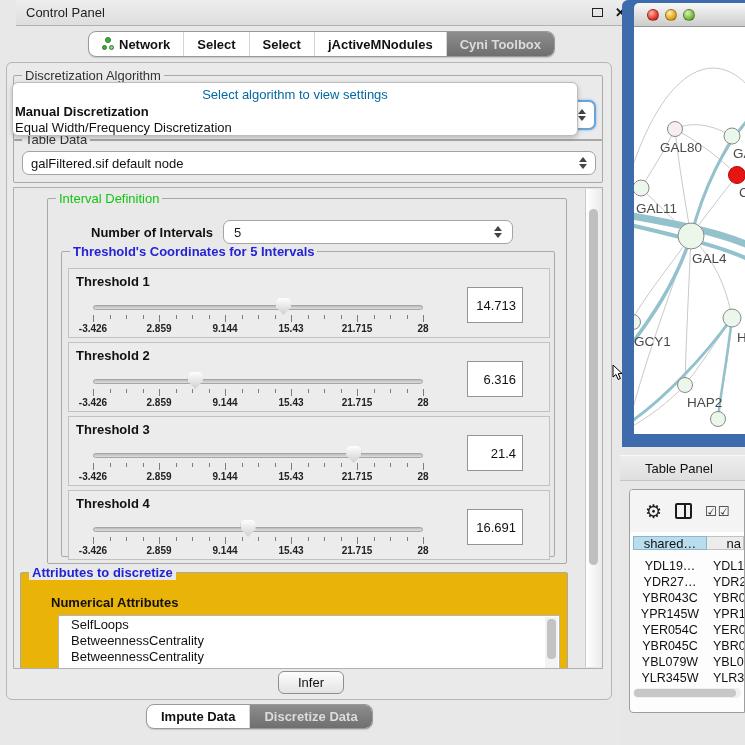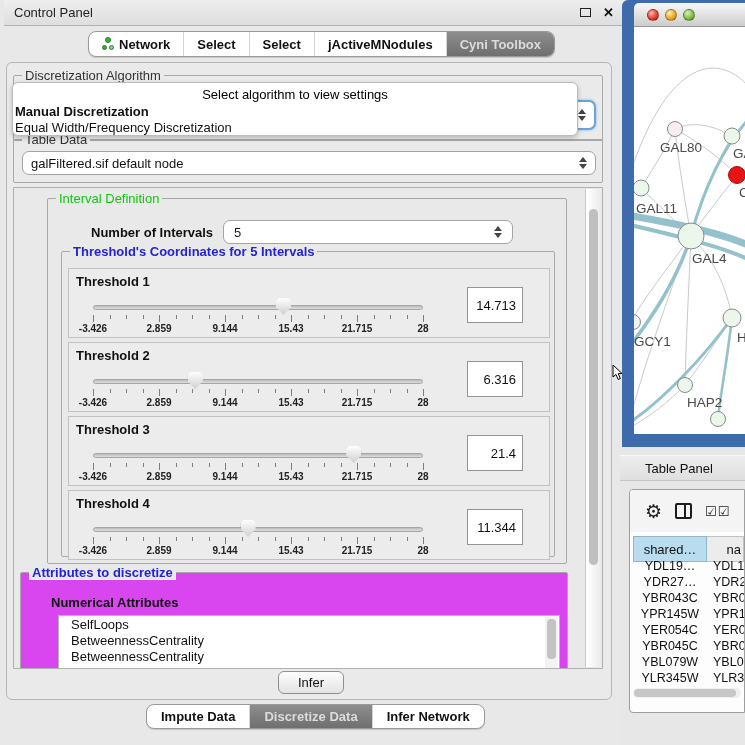--- a/index.html
+++ b/index.html
@@ -6,21 +6,21 @@
   html,body { width:745px; height:745px; }
   body {
     position:relative; background:#e8e8e8;
     font-family:"Liberation Sans", sans-serif; color:#1a1a1a;
     overflow:hidden; font-size:13px;
   }
 
   
   #control-panel { position:absolute; left:0; top:0; width:620px; height:745px; }
   .cp-titlebar {
-    position:absolute; left:4px; top:0; width:620px; height:26px;
+    position:absolute; left:16px; top:0; width:620px; height:26px;
     background:linear-gradient(#eeeeee,#dedede); border-bottom:1px solid #b2b2b2;
     display:flex; align-items:center; padding:0 10px;
   }
   .cp-title { font-size:13px; color:#222; }
   .cp-titlebar .spacer { flex:1; }
   .float-icon { width:11px; height:9px; border:1.5px solid #222; margin-right:12px; }
   .close-icon { font-weight:bold; font-size:13px; color:#111; line-height:1; }
 
   
   .cp-tabs {
@@ -61,21 +61,21 @@
   .updown b.up { border-bottom:5px solid #444; }
   .updown b.dn { border-top:5px solid #444; }
   .combo.focused { border:2px solid #6ba3d6; box-shadow:0 0 3px #86b9e4; }
 
   
   .algo-popup {
     position:absolute; left:12px; top:82px; width:566px; height:54px;
     background:#fff; border:1px solid #bcbcbc; border-radius:6px;
     box-shadow:0 2px 5px rgba(0,0,0,0.22); z-index:50; padding-top:3px;
   }
-  .algo-ph { text-align:center; color:#000000; font-size:13px; height:18px; line-height:18px; }
+  .algo-ph { text-align:center; color:#0369a1; font-size:13px; height:18px; line-height:18px; }
   .algo-opt { font-size:13px; padding:0 2px; height:16px; line-height:16px; color:#111; }
   .algo-opt.bold { font-weight:bold; }
 
   
   .main-panel {
     position:absolute; left:6px; top:124px; width:590px; height:482px;
     background:#e9e9e9; border:1px solid #b0b0b0; overflow:hidden;
   }
   .v-scroll { position:absolute; right:1px; top:1px; width:16px; height:478px;
     background:linear-gradient(90deg,#ffffff,#ececec); border-left:1px solid #c9c9c9; }
@@ -150,21 +150,21 @@
     background:linear-gradient(#ededed,#dfdfdf); border-top:1px solid #f7f7f7;
     border-bottom:1px solid #c6c6c6; display:flex; align-items:center; padding-left:25px; font-size:13px; color:#111; }
   .tp-card { position:absolute; left:9px; top:42px; width:116px; height:224px;
     background:#fdfdfd; border:1px solid #9e9e9e; border-radius:4px 0 0 4px; overflow:hidden; }
   .tp-toolbar { position:absolute; left:0; top:0; width:100%; height:42px; background:#f4f4f4;
     display:flex; align-items:center; gap:13px; padding-left:15px; }
   .gear-glyph { font-family:"DejaVu Sans", sans-serif; font-size:19px; color:#1c1c1c; line-height:1; }
   .split-icon { width:17px; height:16px; border:2px solid #1c1c1c; border-radius:2px; position:relative; }
   .split-icon::after { content:""; position:absolute; left:50%; top:0; bottom:0; width:2px; background:#1c1c1c; }
   .checks { font-family:"DejaVu Sans", sans-serif; font-size:13px; color:#1c1c1c; letter-spacing:1px; white-space:nowrap; }
-  .tp-header { position:absolute; left:3px; top:46px; right:0; height:26px; display:flex; }
+  .tp-header { position:absolute; left:3px; top:46px; right:0; height:14px; display:flex; }
   .tp-h1 { width:74px; background:#b9ddee; border:1px solid #8cb6cc; display:flex;
     align-items:center; justify-content:center; font-size:13px; color:#111; }
   .tp-h2 { flex:1; background:#ececec; border:1px solid #c2c2c2; border-left:none; display:flex;
     align-items:center; justify-content:flex-end; padding-right:2px; font-size:13px; color:#111; overflow:hidden; }
   .tp-rows { position:absolute; left:3px; top:68px; right:0; height:130px; overflow:hidden; }
   .tp-row { display:flex; height:16px; line-height:16px; font-size:12.5px; color:#111; }
   .tp-c1 { width:74px; text-align:center; white-space:nowrap; overflow:hidden; }
   .tp-c2 { flex:1; padding-left:6px; white-space:nowrap; overflow:hidden; }
   .tp-hscroll { position:absolute; left:3px; bottom:14px; right:3px; height:10px; background:#f0f0f0; border-radius:5px; }
   .tp-hthumb { position:absolute; left:1px; top:1px; height:8px; width:94%; background:#c7c7c7; border-radius:4px; }
@@ -392,27 +392,27 @@
                   <div class="tick-labels">
                     <span style="left: 0%;">-3.426</span>
                     <span style="left: 20%;">2.859</span>
                     <span style="left: 40%;">9.144</span>
                     <span style="left: 60%;">15.43</span>
                     <span style="left: 80%;">21.715</span>
                     <span style="left: 100%;">28</span>
                   </div>
                   <div class="thumb" style="left: 147.598px;"></div>
                 </div>
-                <div class="value-box">11.344</div>
+                <div class="value-box">16.691</div>
               </div>
             </div>
         </div>
       </div>
 
-      <div class="group-box" style="left:6px; top:384px; width:548px; height:120px; background:#d946ef;">
+      <div class="group-box" style="left:6px; top:384px; width:548px; height:120px; background:#eab308;">
         <span class="group-title blue gray-bg2">Attributes to discretize</span>
         <span class="attr-label" style="position:absolute; left:30px; top:22px;">Numerical Attributes</span>
         <div class="attr-list" style="left:37px; top:42px; width:502px; height:70px;">
           <div id="attr-items">
               <div class="attr-item">SelfLoops</div>
               <div class="attr-item">BetweennessCentrality</div>
               <div class="attr-item">BetweennessCentrality</div>
             </div>
           <div class="list-vscroll">
             <div class="list-vthumb"></div>
@@ -433,23 +433,20 @@
   </div>
 
   <div class="apply-btn">Infer</div>
 
   <div class="bottom-tabs">
     <div class="b-tab">
       <span>Impute Data</span>
     </div>
     <div class="b-tab selected">
       <span>Discretize Data</span>
-    </div>
-    <div class="b-tab">
-      <span>Infer Network</span>
     </div>
   </div>
 </div>
 
 <div id="network-window">
   <div class="nw-titlebar">
     <span class="light red"></span>
     <span class="light yellow"></span>
     <span class="light green"></span>
   </div>

